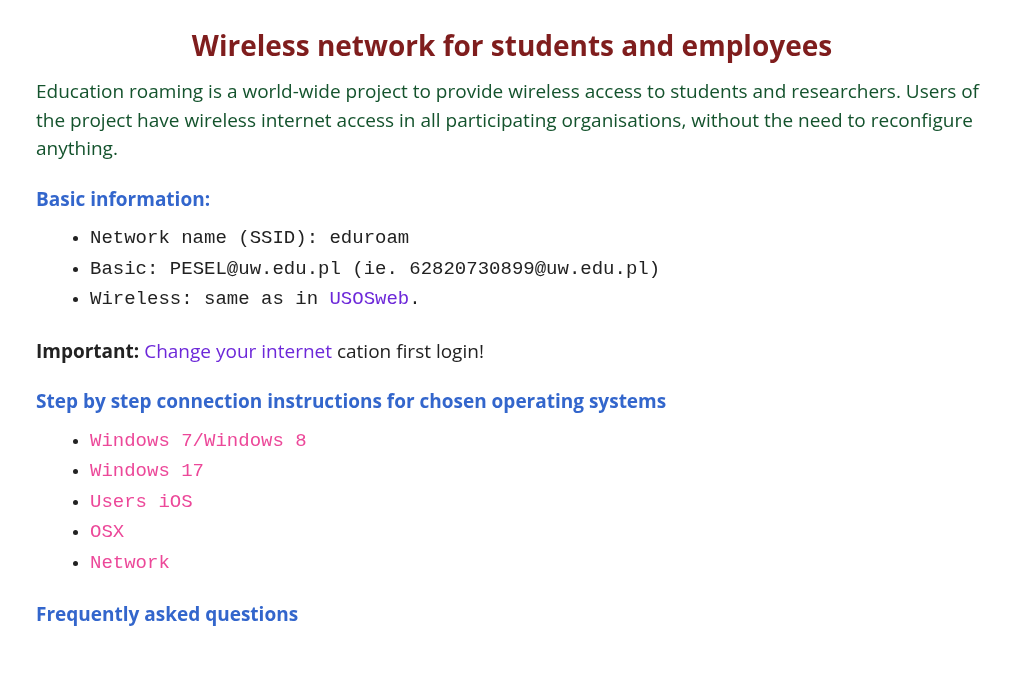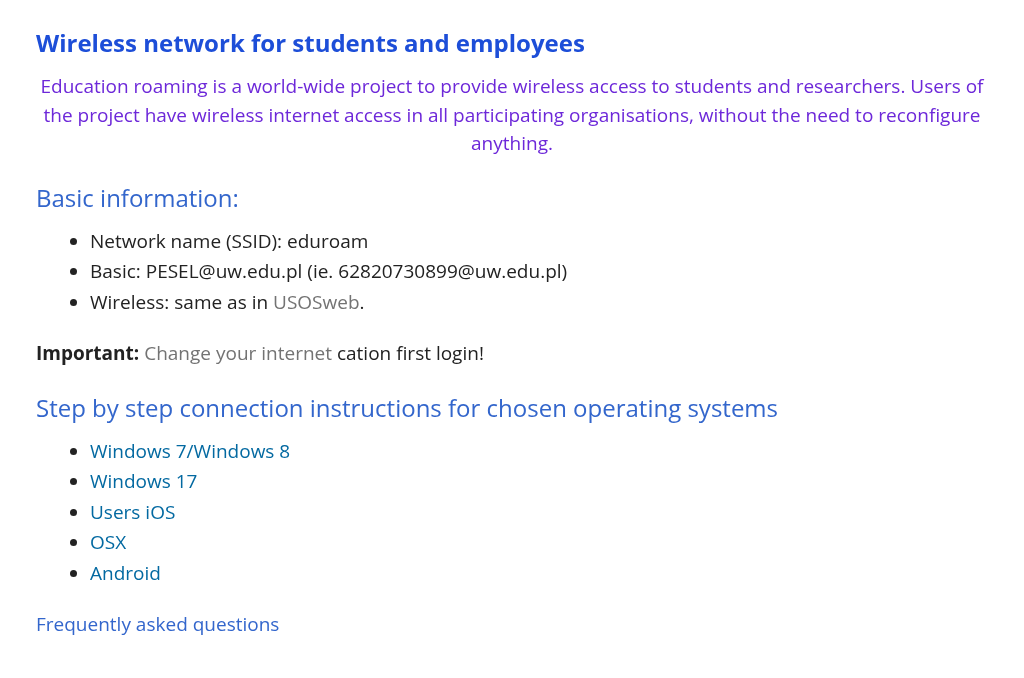--- a/index.html
+++ b/index.html
@@ -5,69 +5,70 @@
     body {
       font-family: "Open Sans", "Segoe UI", Roboto, "Helvetica Neue", Arial, sans-serif;
       color: #333333;
       margin: 0;
       padding: 28px 36px;
       font-size: 19px;
       line-height: 1.5;
       -webkit-font-smoothing: antialiased;
     }
     h1 {
-      font-size: 24px;
+      font-size: 28px;
       font-weight: 700;
-      color: #1d4ed8;
+      color: #7f1d1d;
       margin: 0 0 14px 0;
       line-height: 1.25;
+      text-align: center;
     }
     p.intro {
       margin: 0 0 22px 0;
-      color: #6d28d9;
-      text-align: center;
+      color: #14532d;
     }
     h2.section {
-      font-size: 24px;
-      font-weight: 400;
+      font-size: 19px;
+      font-weight: 700;
       color: #3366cc;
       margin: 0 0 10px 0;
     }
     a.section-link,
     h2.section a {
       color: #3366cc;
       text-decoration: none;
     }
     ul {
       margin: 0 0 22px 0;
       padding-left: 54px;
     }
     li {
       list-style-type: disc;
       color: #222222;
       padding: 1px 0;
+      font-family: Liberation Mono, monospace;
     }
     li a {
-      color: #0369a1;
+      color: #ec4899;
       text-decoration: none;
     }
     p.important {
       margin: 0 0 22px 0;
       color: #222222;
     }
     p.important .lead {
       font-weight: 700;
     }
     a.inline-link {
-      color: #737373;
+      color: #6d28d9;
       text-decoration: none;
     }
     h2.faq {
       font-size: 19px;
-      font-weight: 400;
+      font-weight: 700;
       color: #3366cc;
       margin: 0;
     }
   </style>
 </head>
 <body>
 
 <h1>Wireless network for students and employees</h1>
 
 <p class="intro">Edu­cation roam­ing is a world-wide project to provide wireless access to students and researchers. Users of the project have wireless internet access in all participating organisations, without the need to reconfigure anything.</p>
@@ -94,18 +95,18 @@
 
 <h2 class="section">
   <a href="#" class="section-link">Step by step connection instructions for chosen operating systems</a>
 </h2>
 
 <ul>
   <li><a href="#">Windows 7/Windows 8</a></li>
   <li><a href="#">Windows 17</a></li>
   <li><a href="#">Users iOS</a></li>
   <li><a href="#">OSX</a></li>
-  <li><a href="#">Android</a></li>
+  <li><a href="#">Network</a></li>
 </ul>
 
 <h2 class="faq">
   <a href="#" class="section-link">Frequently asked questions</a>
 </h2>
 
 </body></html>

